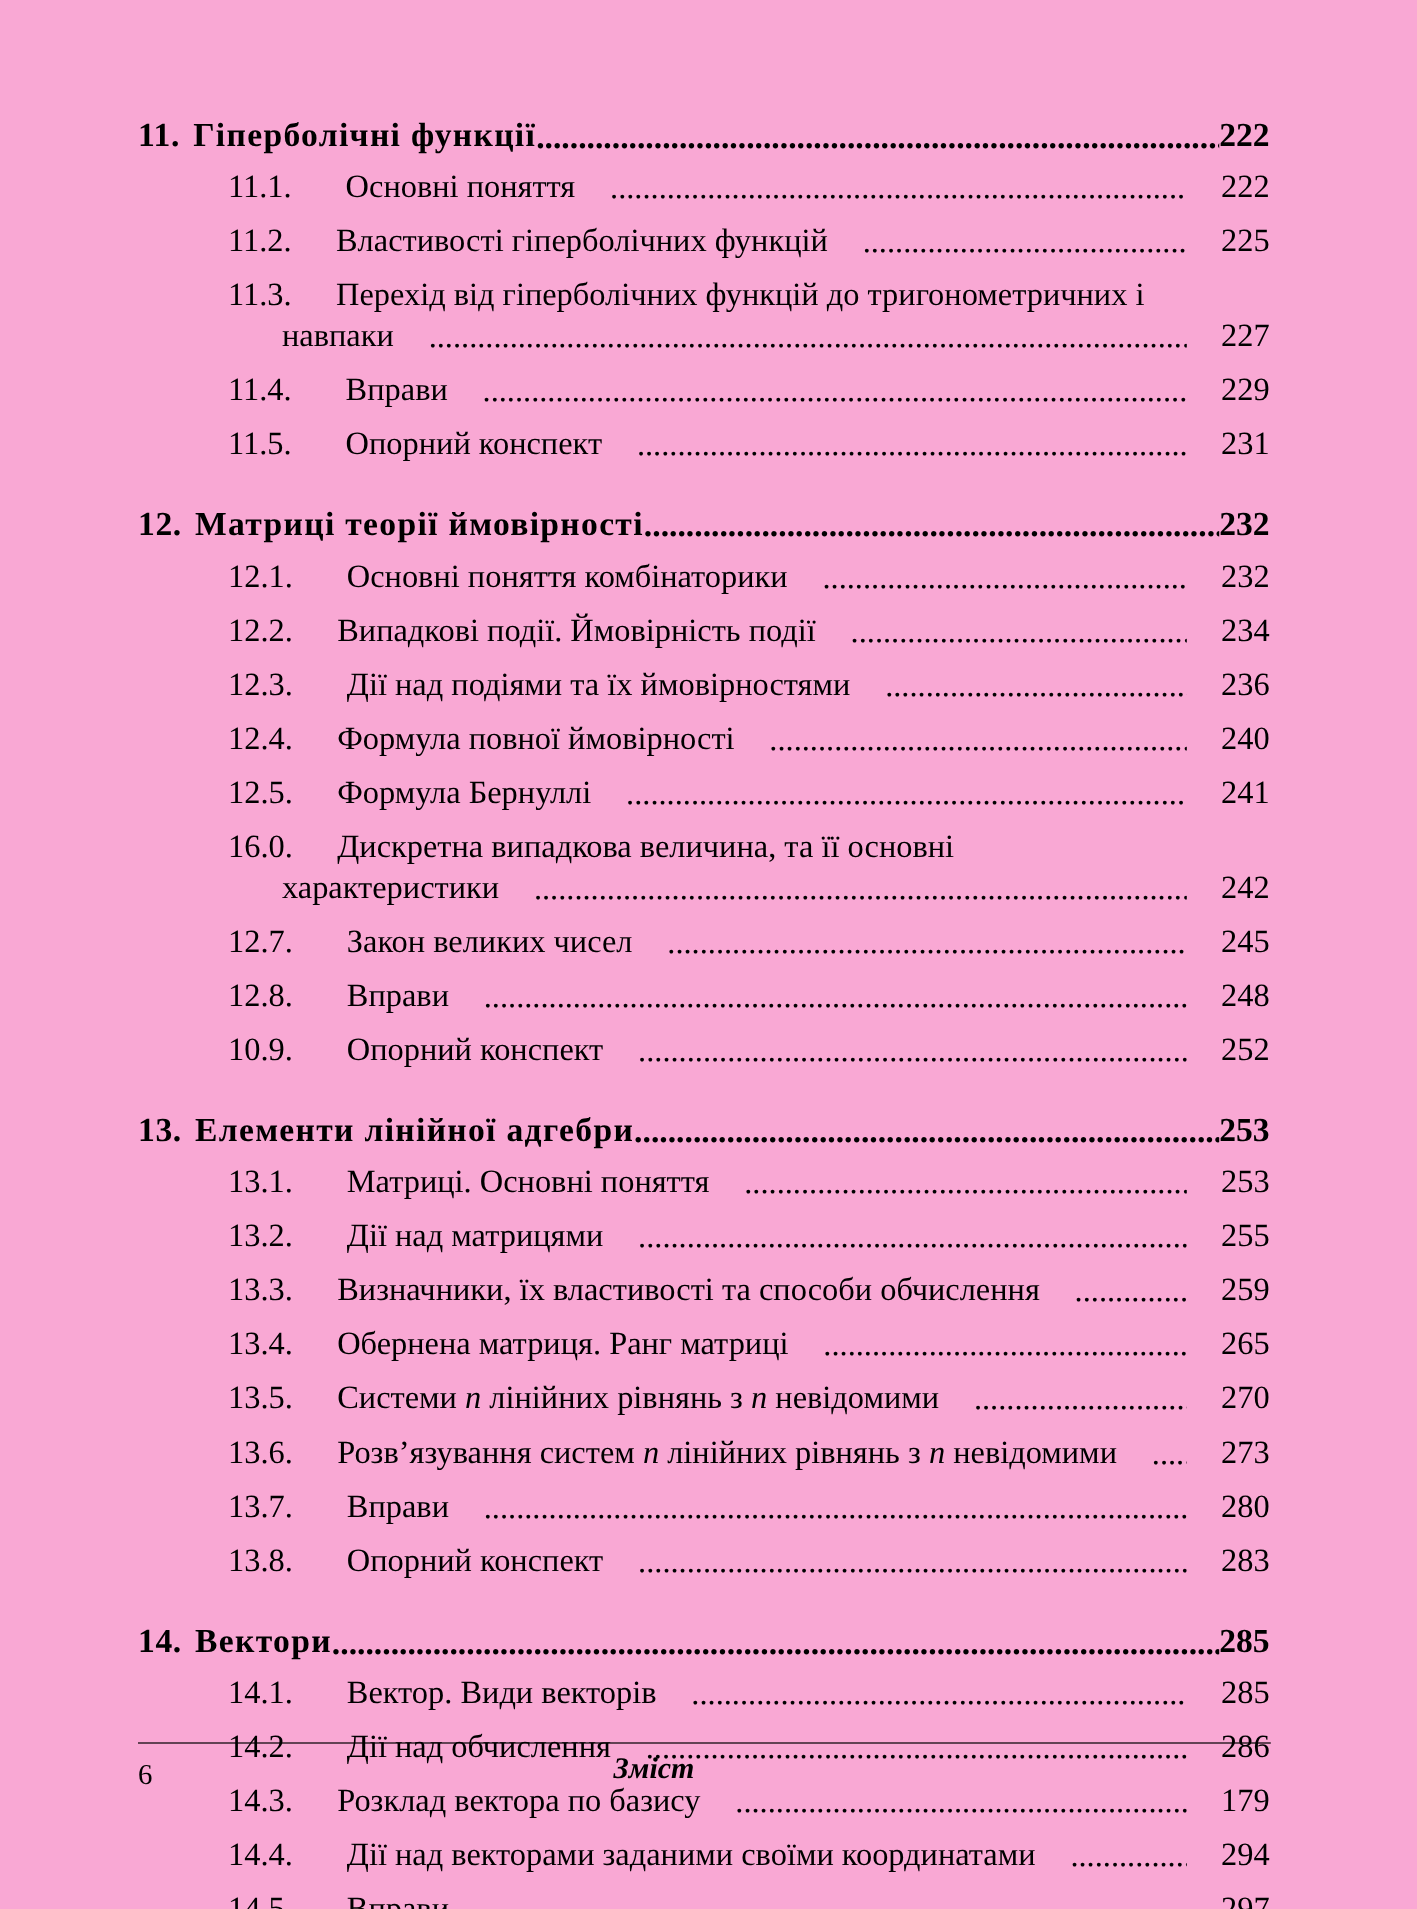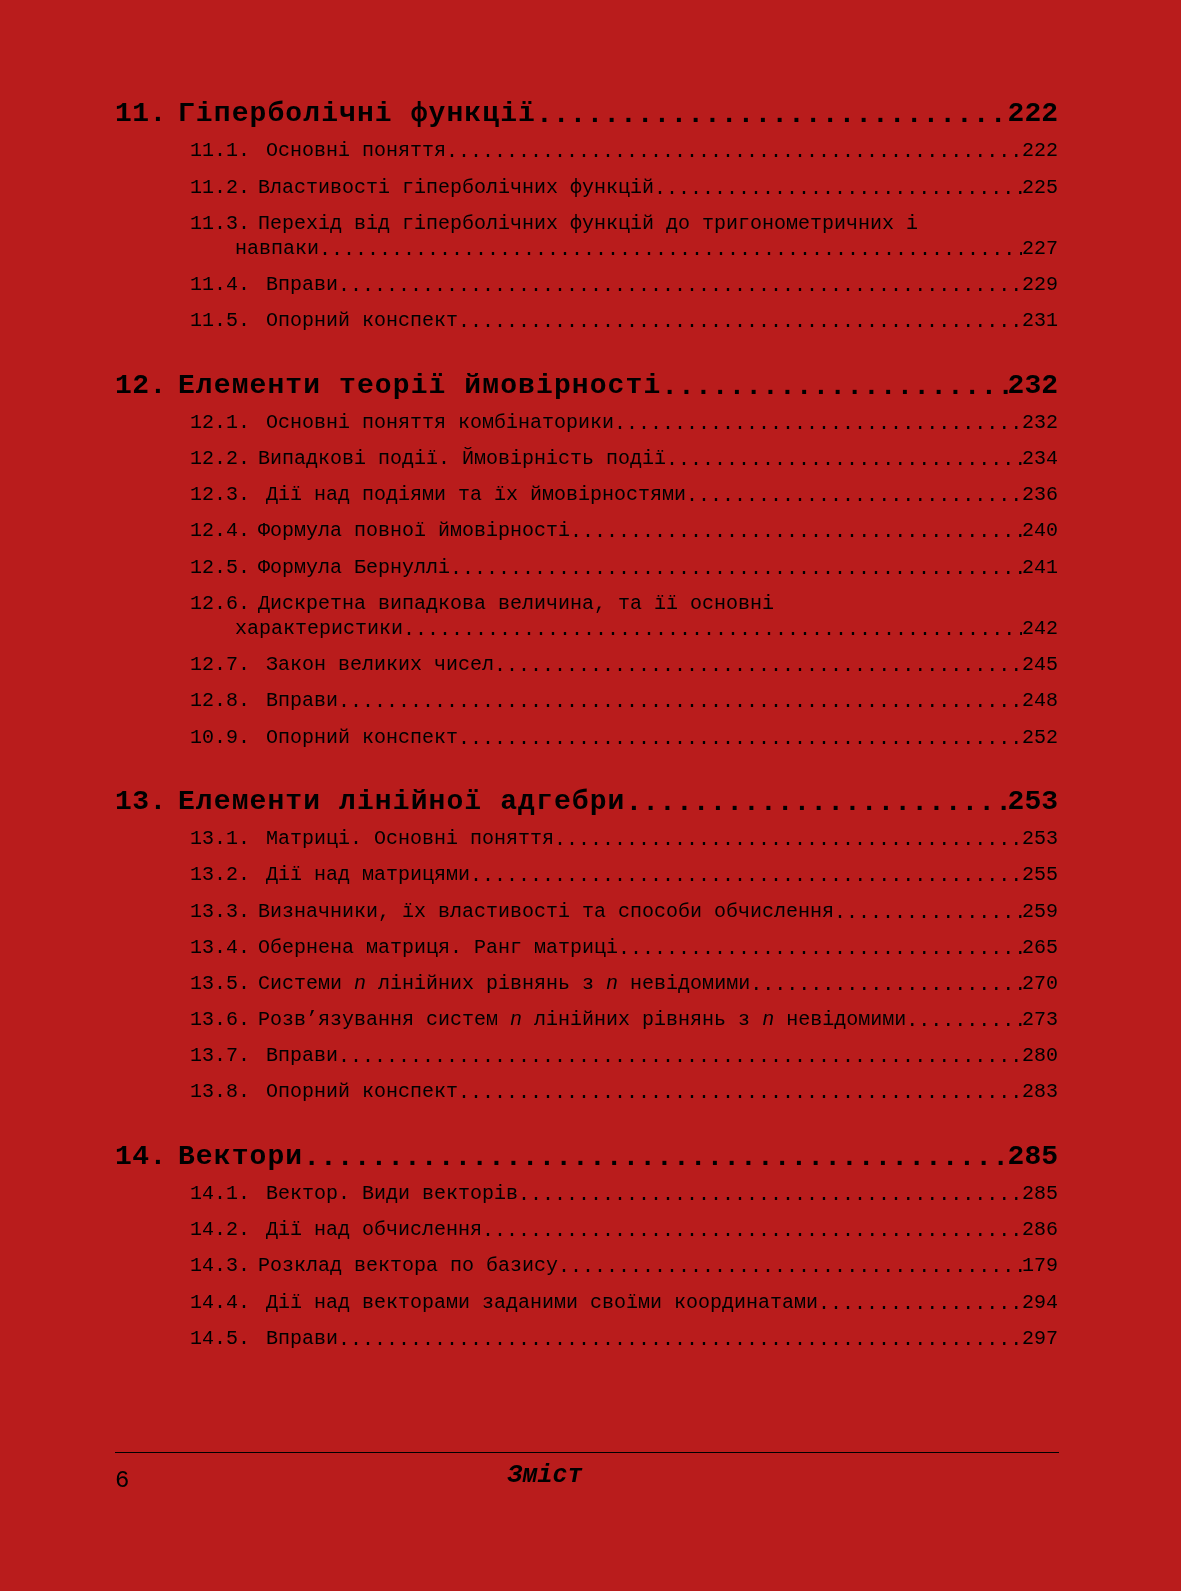--- a/index.html
+++ b/index.html
@@ -4,22 +4,22 @@
 <style>
   html, body {
     margin: 0;
     padding: 0;
     background: #ffffff;
   }
   .page {
     position: relative;
     width: 1181px;
     height: 1591px;
-    background: #b91c1c;
-    font-family: Liberation Mono, monospace;
+    background: #f9a8d4;
+    font-family: Liberation Serif, serif;
     color: #000000;
     overflow: hidden;
     box-sizing: border-box;
   }
 
   .toc {
     position: absolute;
     left: 115px;
     top: 96px;
     width: 943px;
@@ -70,24 +70,25 @@
   }
   .sec {
     margin-top: 11px;
   }
   .sec:first-child {
     margin-top: 0;
   }
   .sec-line {
     display: flex;
     align-items: baseline;
-    font-size: 20px;
+    font-size: 27px;
     line-height: 1.26;
     white-space: nowrap;
     padding-left: 75px;
+    gap: 29px;
   }
   .sec-num {
     flex: 0 0 auto;
     padding-right: 8px;
   }
   .sec-num.wide {
     padding-right: 16px;
   }
   .sec-title {
     flex: 0 0 auto;
@@ -210,21 +211,21 @@
               <span class="sec-title">Опорний  конспект</span>
               <span class="leader"></span>
               <span class="pnum">231</span>
             </div>
           </div>
         </div>
       </div>
       <div class="chapter">
         <div class="chap-line">
           <span class="chap-num">12.</span>
-          <span class="chap-title">Елементи теорії ймовірності</span>
+          <span class="chap-title">Матриці теорії ймовірності</span>
           <span class="leader"></span>
           <span class="pnum">232</span>
         </div>
         <div class="sections">
           <div class="sec">
             <div class="sec-line">
               <span class="sec-num wide">12.1.</span>
               <span class="sec-title">Основні поняття комбінаторики</span>
               <span class="leader"></span>
               <span class="pnum">232</span>
@@ -257,21 +258,21 @@
           <div class="sec">
             <div class="sec-line">
               <span class="sec-num">12.5.</span>
               <span class="sec-title">Формула Бернуллі</span>
               <span class="leader"></span>
               <span class="pnum">241</span>
             </div>
           </div>
           <div class="sec">
             <div class="sec-line">
-              <span class="sec-num">12.6.</span>
+              <span class="sec-num">16.0.</span>
               <span class="sec-title">Дискретна випадкова величина, та її основні</span>
               <span style="flex: 1 1 auto;"></span>
             </div>
             <div class="sec-line sec-cont">
               <span class="sec-title">характеристики</span>
               <span class="leader"></span>
               <span class="pnum">242</span>
             </div>
           </div>
           <div class="sec">

